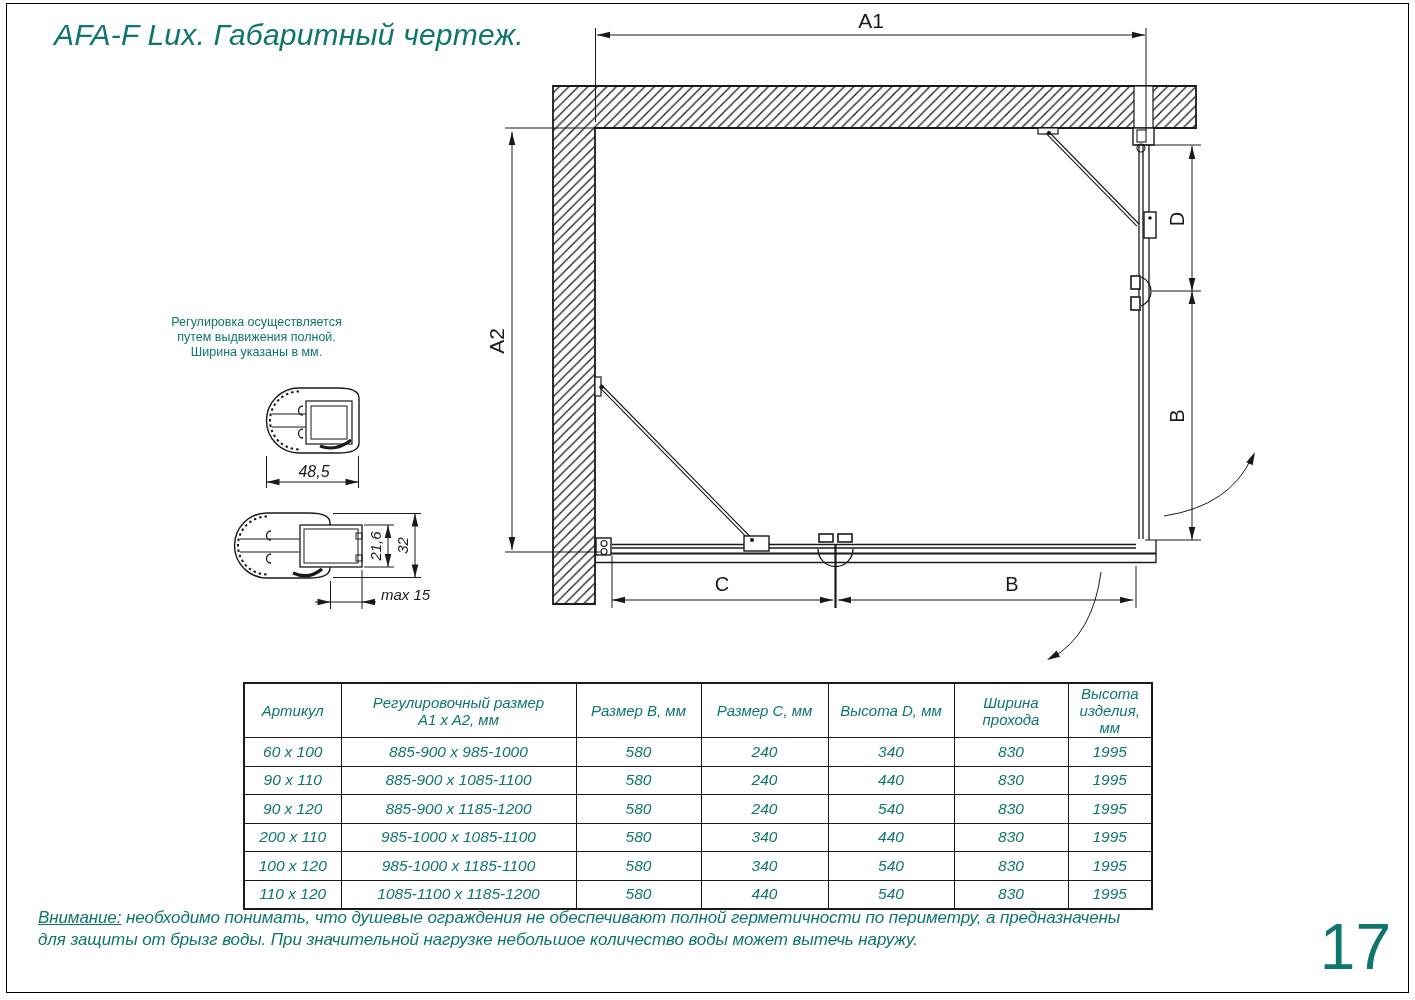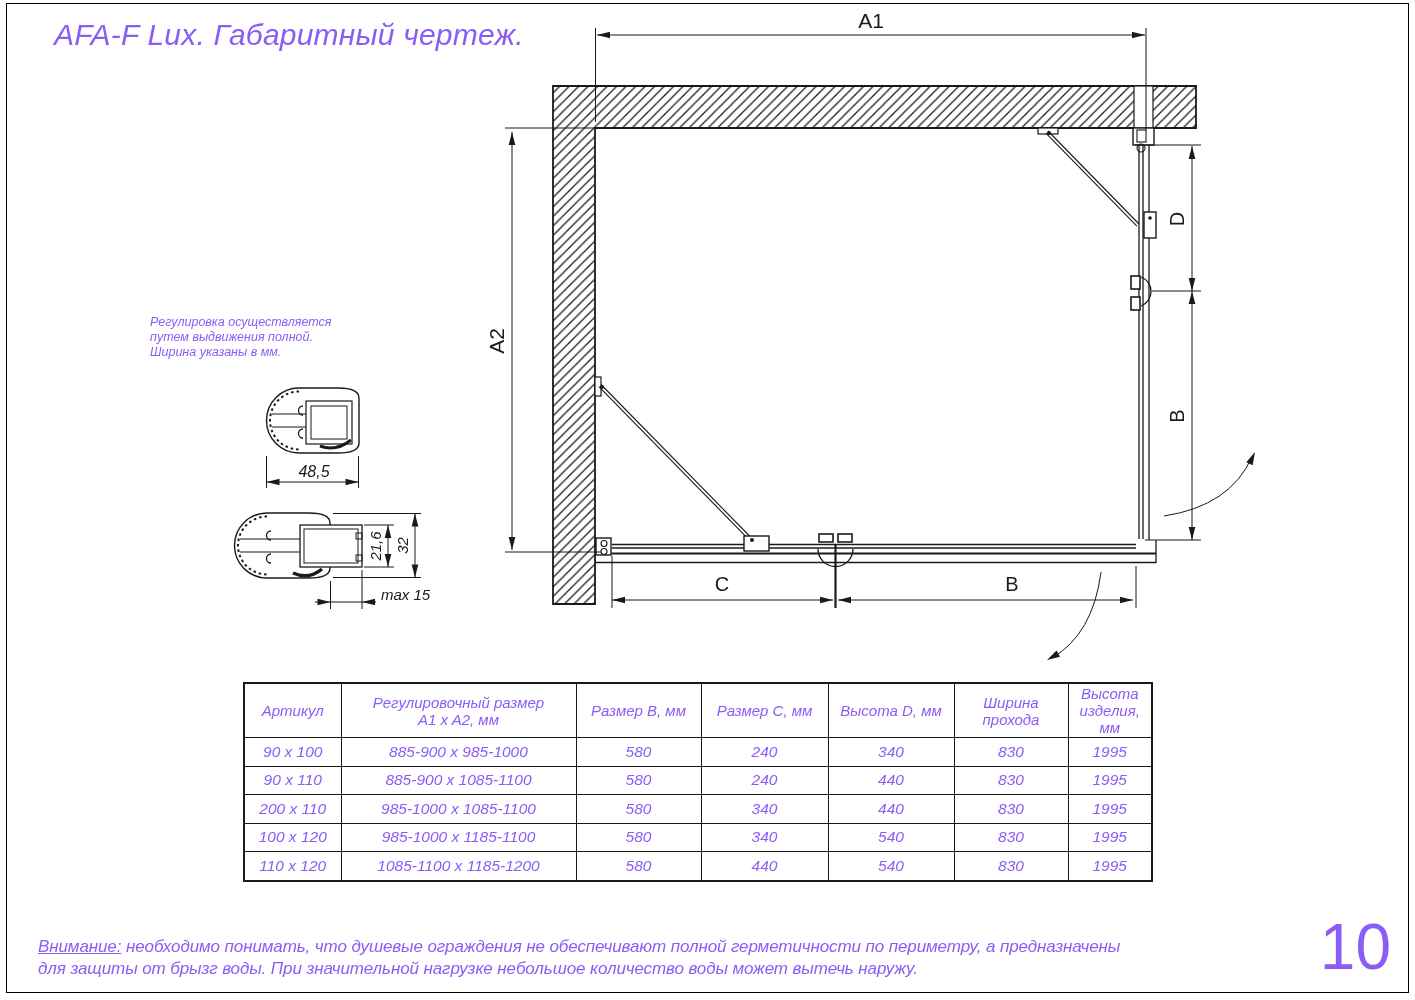--- a/index.html
+++ b/index.html
@@ -1,47 +1,47 @@
 <!DOCTYPE html>
 <html><head>
 <meta charset="utf-8">
 <style>
   html,body{margin:0;padding:0;background:#e8e8e8;}
   .page{
     position:relative;width:1415px;height:1000px;background:#ffffff;
-    font-family:"Liberation Sans", sans-serif;color:#8b5cf6;overflow:hidden;
+    font-family:"Liberation Sans", sans-serif;color:#0f766e;overflow:hidden;
   }
   .page-border{
     position:absolute;left:6px;top:3px;width:1401px;height:988px;
     border:1.6px solid #000;pointer-events:none;
   }
   .title{
     position:absolute;left:54px;top:18px;
     font-size:30px;font-style:italic;font-weight:500;letter-spacing:.2px;
     white-space:nowrap;
   }
   .note{
     position:absolute;left:150px;top:315px;width:213px;
-    text-align:left;font-style:italic;font-size:12.5px;line-height:15.2px;
+    text-align:center;font-size:12.5px;line-height:15.2px;
   }
   svg.drawing{position:absolute;left:0;top:0;width:1415px;height:1000px;}
   .size-table{
     position:absolute;left:243px;top:682px;
     border-collapse:collapse;table-layout:fixed;
     font-style:italic;font-size:15px;text-align:center;
   }
   .size-table th,.size-table td{
     border:1.6px solid #1a1a1a;padding:0 2px;vertical-align:middle;
     font-weight:normal;
   }
   .size-table{border:2.4px solid #1a1a1a;}
   .size-table th{white-space:pre-line;height:53px;line-height:17px;font-size:15px;}
   .size-table td{height:27.5px;font-size:15.5px;}
   .warning{
-    position:absolute;left:38px;top:936px;width:1130px;
+    position:absolute;left:38px;top:907px;width:1130px;
     font-style:italic;font-size:17px;line-height:21.5px;letter-spacing:-0.1px;
   }
   .warning .warn-label{text-decoration:underline;}
   .page-number{
     position:absolute;right:24px;top:912px;
     font-size:64px;line-height:70px;
   }
 </style>
 </head>
 <body>
@@ -245,34 +245,43 @@
         <th>Высота D, мм</th>
         <th>Ширина
 прохода</th>
         <th>Высота
 изделия,
 мм</th>
       </tr>
     </thead>
     <tbody>
       <tr>
-        <td>90 x 100</td>
+        <td>60 x 100</td>
         <td>885-900 x 985-1000</td>
         <td>580</td>
         <td>240</td>
         <td>340</td>
         <td>830</td>
         <td>1995</td>
       </tr>
       <tr>
         <td>90 x 110</td>
         <td>885-900 x 1085-1100</td>
         <td>580</td>
         <td>240</td>
         <td>440</td>
+        <td>830</td>
+        <td>1995</td>
+      </tr>
+      <tr>
+        <td>90 x 120</td>
+        <td>885-900 x 1185-1200</td>
+        <td>580</td>
+        <td>240</td>
+        <td>540</td>
         <td>830</td>
         <td>1995</td>
       </tr>
       <tr>
         <td>200 x 110</td>
         <td>985-1000 x 1085-1100</td>
         <td>580</td>
         <td>340</td>
         <td>440</td>
         <td>830</td>
@@ -297,14 +306,14 @@
         <td>1995</td>
       </tr>
     </tbody>
   </table>
 
   <div class="warning">
     <div><span class="warn-label">Внимание:</span><span> необходимо понимать, что душевые ограждения не обеспечивают полной герметичности по периметру, а предназначены</span></div>
     <div>для защиты от брызг воды. При значительной нагрузке небольшое количество воды может вытечь наружу.</div>
   </div>
 
-  <div class="page-number">10</div>
+  <div class="page-number">17</div>
 </div>
 
 </body></html>

